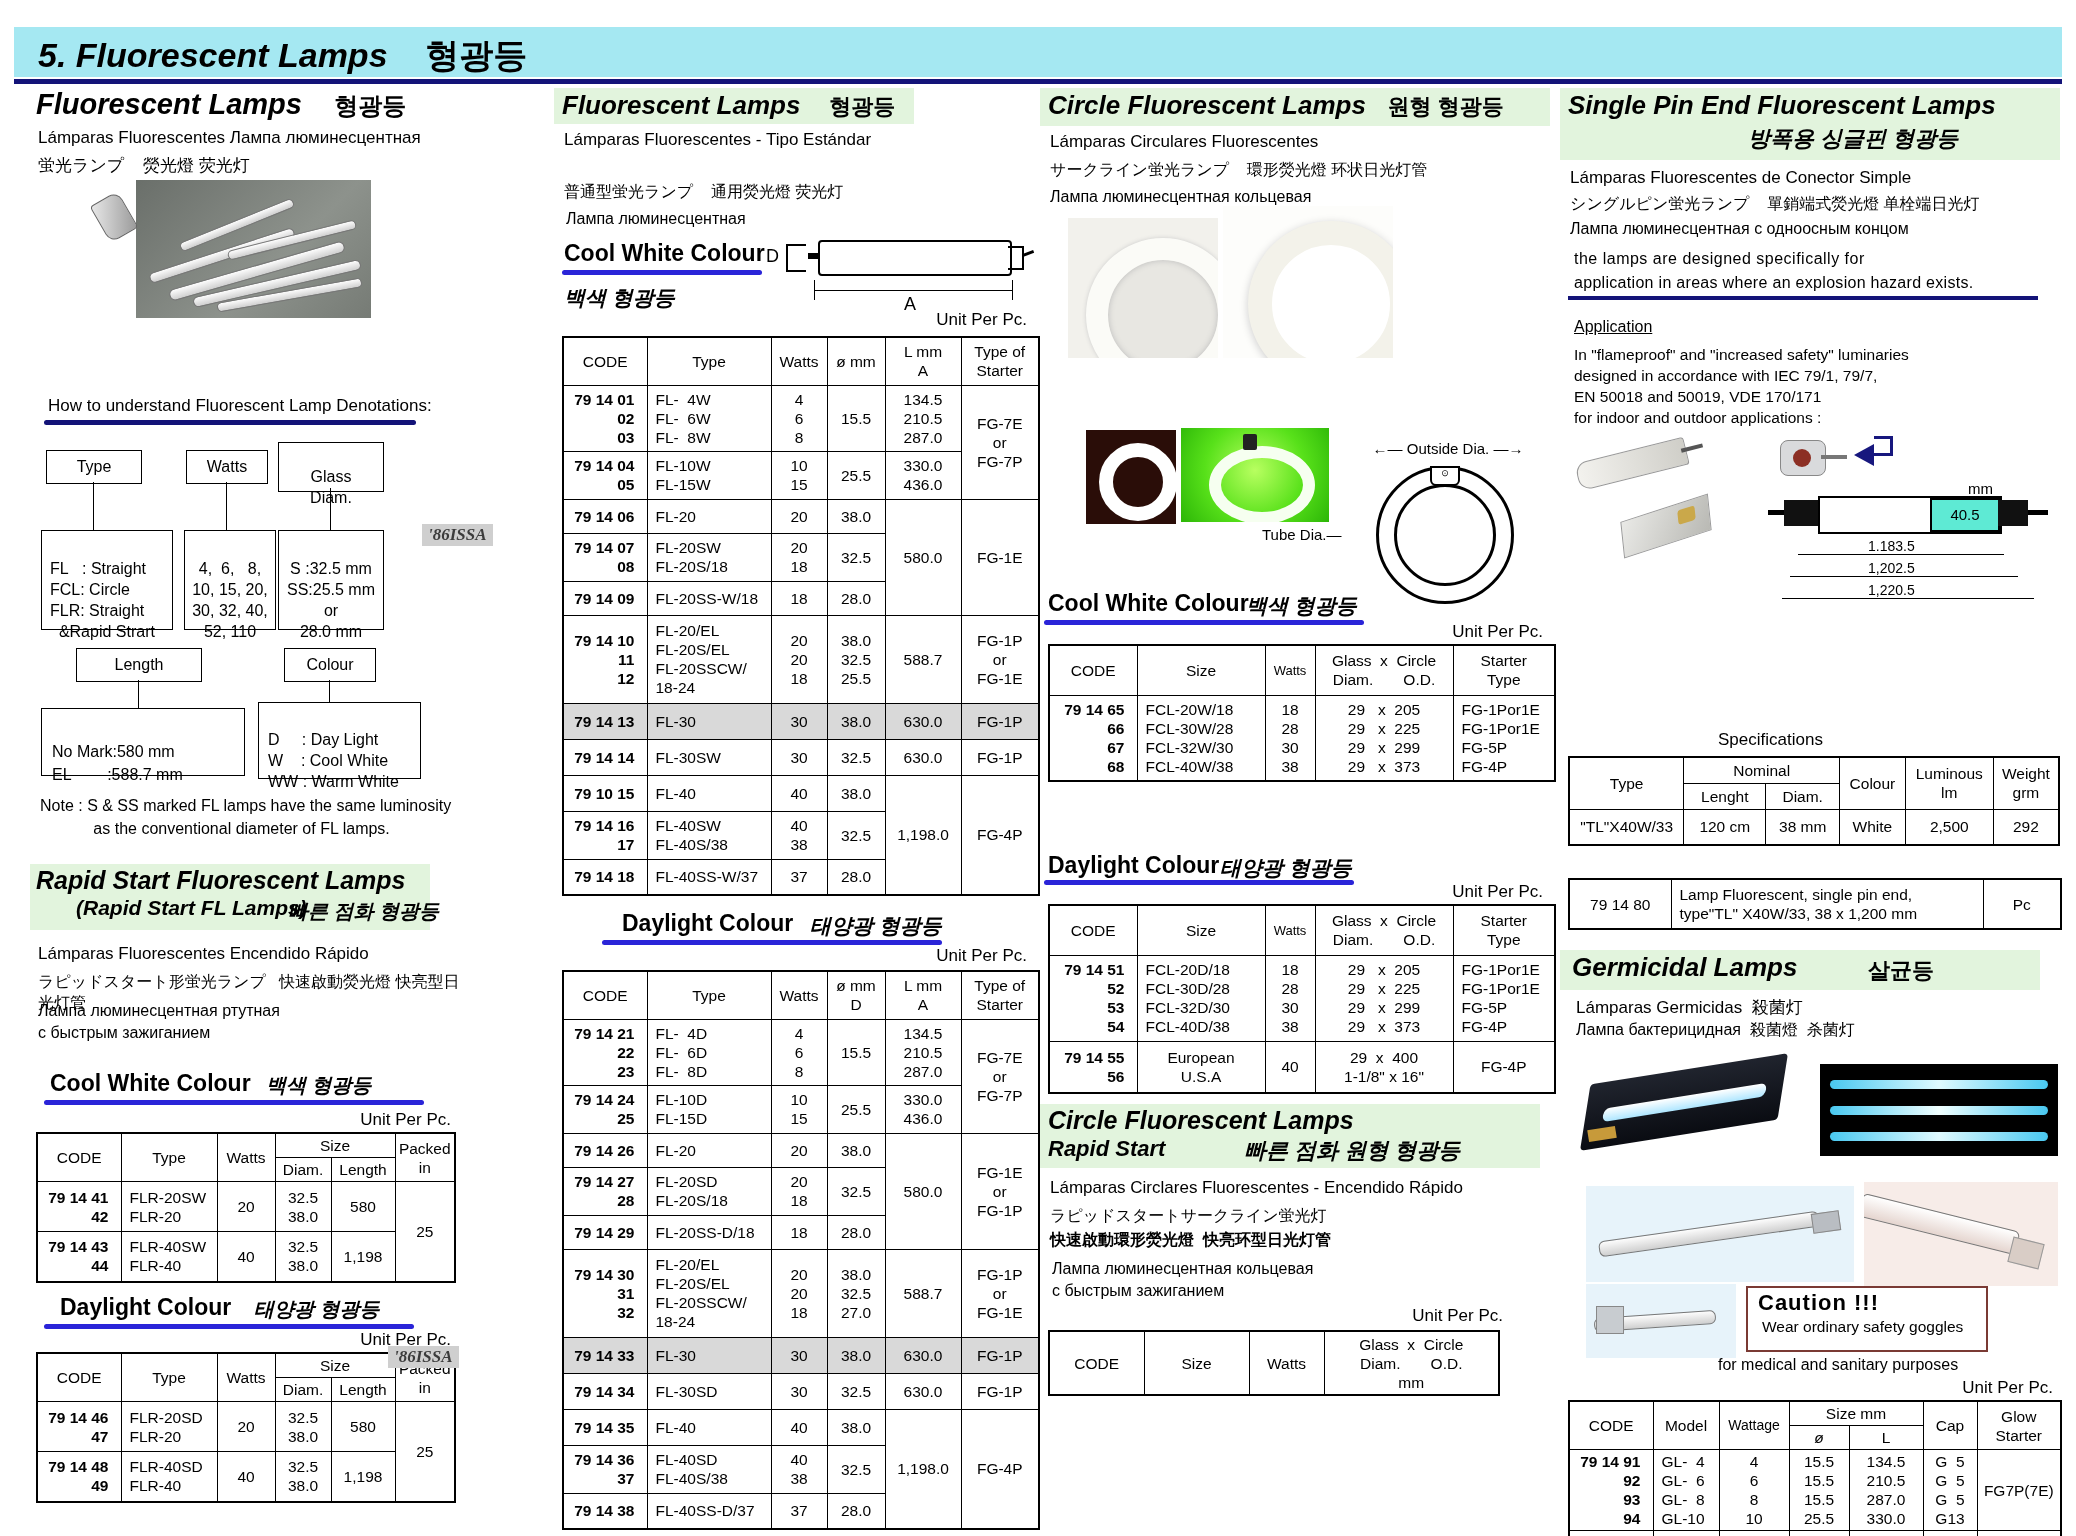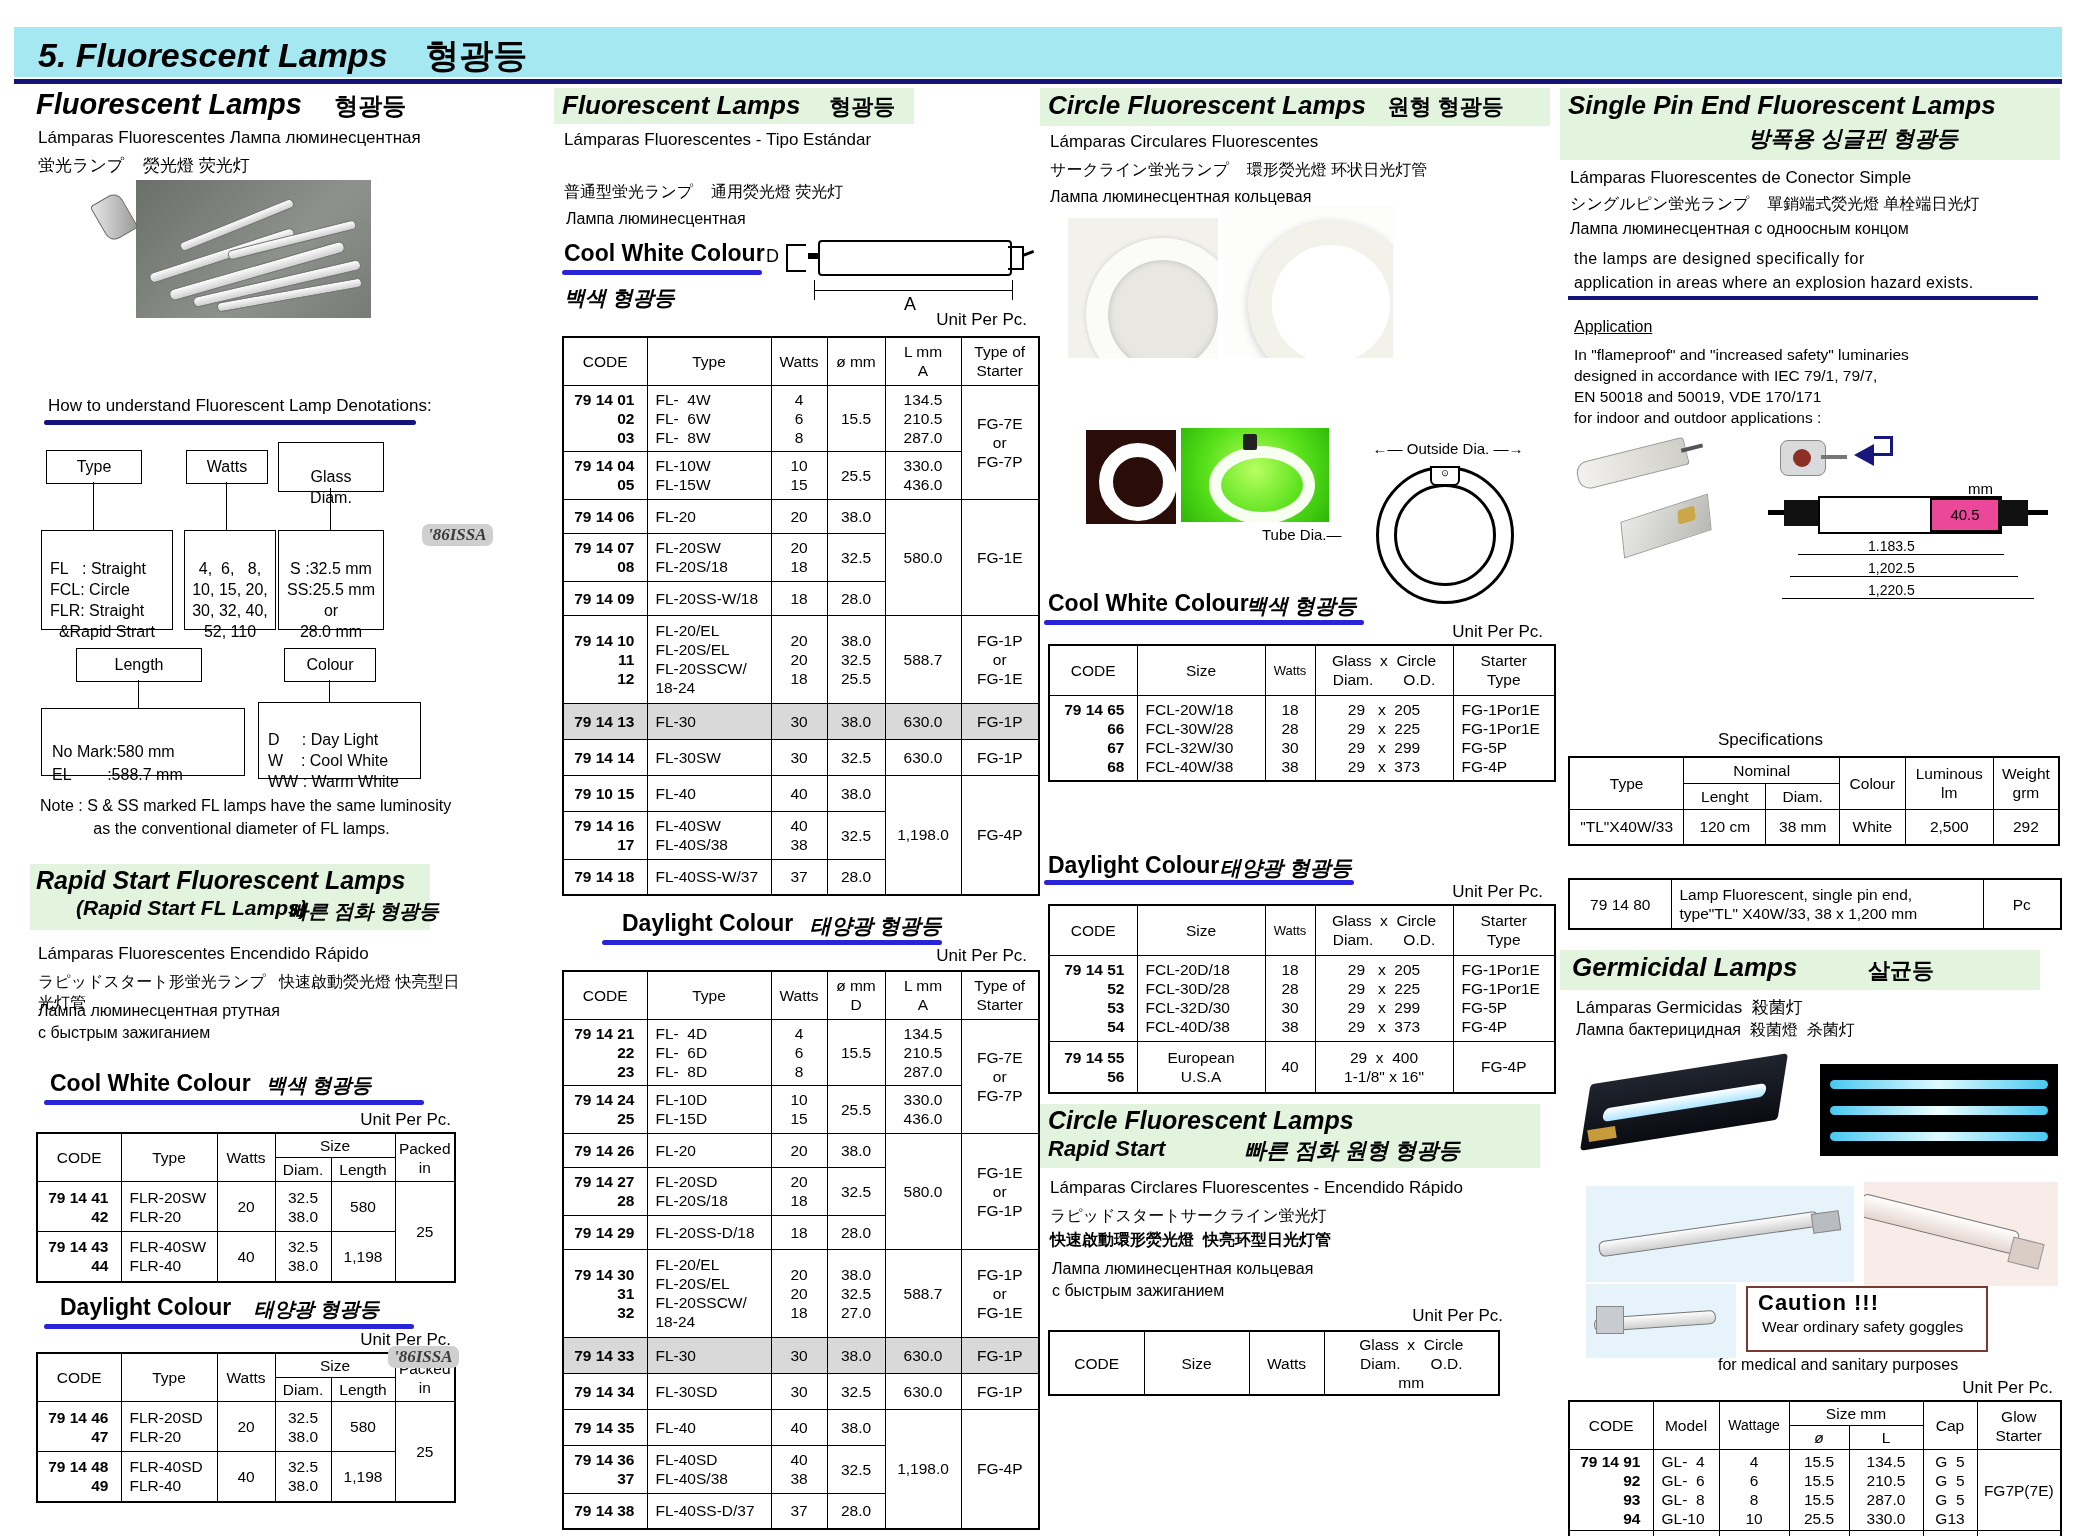--- a/index.html
+++ b/index.html
@@ -14,21 +14,21 @@
   .navy-rule{background:#131378;}
   .unit{font-size:17px;text-align:right;}
   
   table.tbl{border-collapse:collapse;border:2.5px solid #000;table-layout:fixed;background:#fff;}
   .tbl th,.tbl td{border:1.5px solid #000;font-size:15.5px;line-height:19px;text-align:center;
                   vertical-align:middle;padding:2px 3px;white-space:pre-line;font-weight:normal;}
   .tbl td.code{ text-align:right;font-weight:bold;padding-right:12px;}
   .tbl td.type{ text-align:left;padding-left:8px;}
   .hl{background:#d9d9d9;}
   .issa{font-family:"Liberation Serif",serif;font-style:italic;font-weight:bold;
-        color:#3c3c3c;background:#cfcfcf;font-size:17px;padding:1px 6px;border-radius:7px;}
+        color:#3c3c3c;background:#cfcfcf;font-size:17px;padding:1px 6px;}
   
   .dbox{border:1.7px solid #000;text-align:center;font-size:16px;background:#fff;}
   .vline{width:0;border-left:1.7px solid #000;}
   
   .photo{overflow:hidden;}
   .tube{position:absolute;background:linear-gradient(#fdfdfd,#cfcfcf);border:1px solid #777;border-radius:6px;}
 </style>
 </head>
 <body>
 
@@ -727,21 +727,21 @@
     </div>
     <div class="abs" style="left:286px;top:356px;width:0;height:0;border-top:11px solid transparent;border-bottom:11px solid transparent;border-right:20px solid #17177e;">
     </div>
     <div class="abs" style="left:306px;top:348px;width:16px;height:14px;border:3px solid #17177e;border-left:none;"></div>
 
     <div class="abs" style="left:200px;top:396px;width:290px;height:170px;">
       <span class="abs" style="left:200px;top:-4px;font-size:15px;">mm</span>
       <div class="abs" style="left:0px;top:26px;width:18px;height:5px;background:#000;"></div>
       <div class="abs" style="left:16px;top:16px;width:34px;height:26px;background:#111;"></div>
       <div class="abs" style="left:50px;top:12px;width:180px;height:34px;border:2px solid #000;background:#fff;"></div>
-      <div class="abs" style="left:162px;top:14px;width:66px;height:30px;border:2px solid #000;background:#ec4899;font-size:15px;text-align:center;line-height:30px;">
+      <div class="abs" style="left:162px;top:14px;width:66px;height:30px;border:2px solid #000;background:#5eead4;font-size:15px;text-align:center;line-height:30px;">
         <span>40.5</span></div>
       <div class="abs" style="left:230px;top:16px;width:30px;height:26px;background:#111;"></div>
       <div class="abs" style="left:260px;top:26px;width:20px;height:5px;background:#000;"></div>
       <div class="abs" style="left:30px;top:70px;width:206px;border-top:1.5px solid #000;"></div>
       <span class="abs" style="left:96px;top:54px;font-size:14px;background:#fff;padding:0 4px;">1.183.5</span>
       <div class="abs" style="left:22px;top:92px;width:228px;border-top:1.5px solid #000;"></div>
       <span class="abs" style="left:96px;top:76px;font-size:14px;background:#fff;padding:0 4px;">1,202.5</span>
       <div class="abs" style="left:14px;top:114px;width:252px;border-top:1.5px solid #000;"></div>
       <span class="abs" style="left:96px;top:98px;font-size:14px;background:#fff;padding:0 4px;">1,220.5</span>
     </div>

